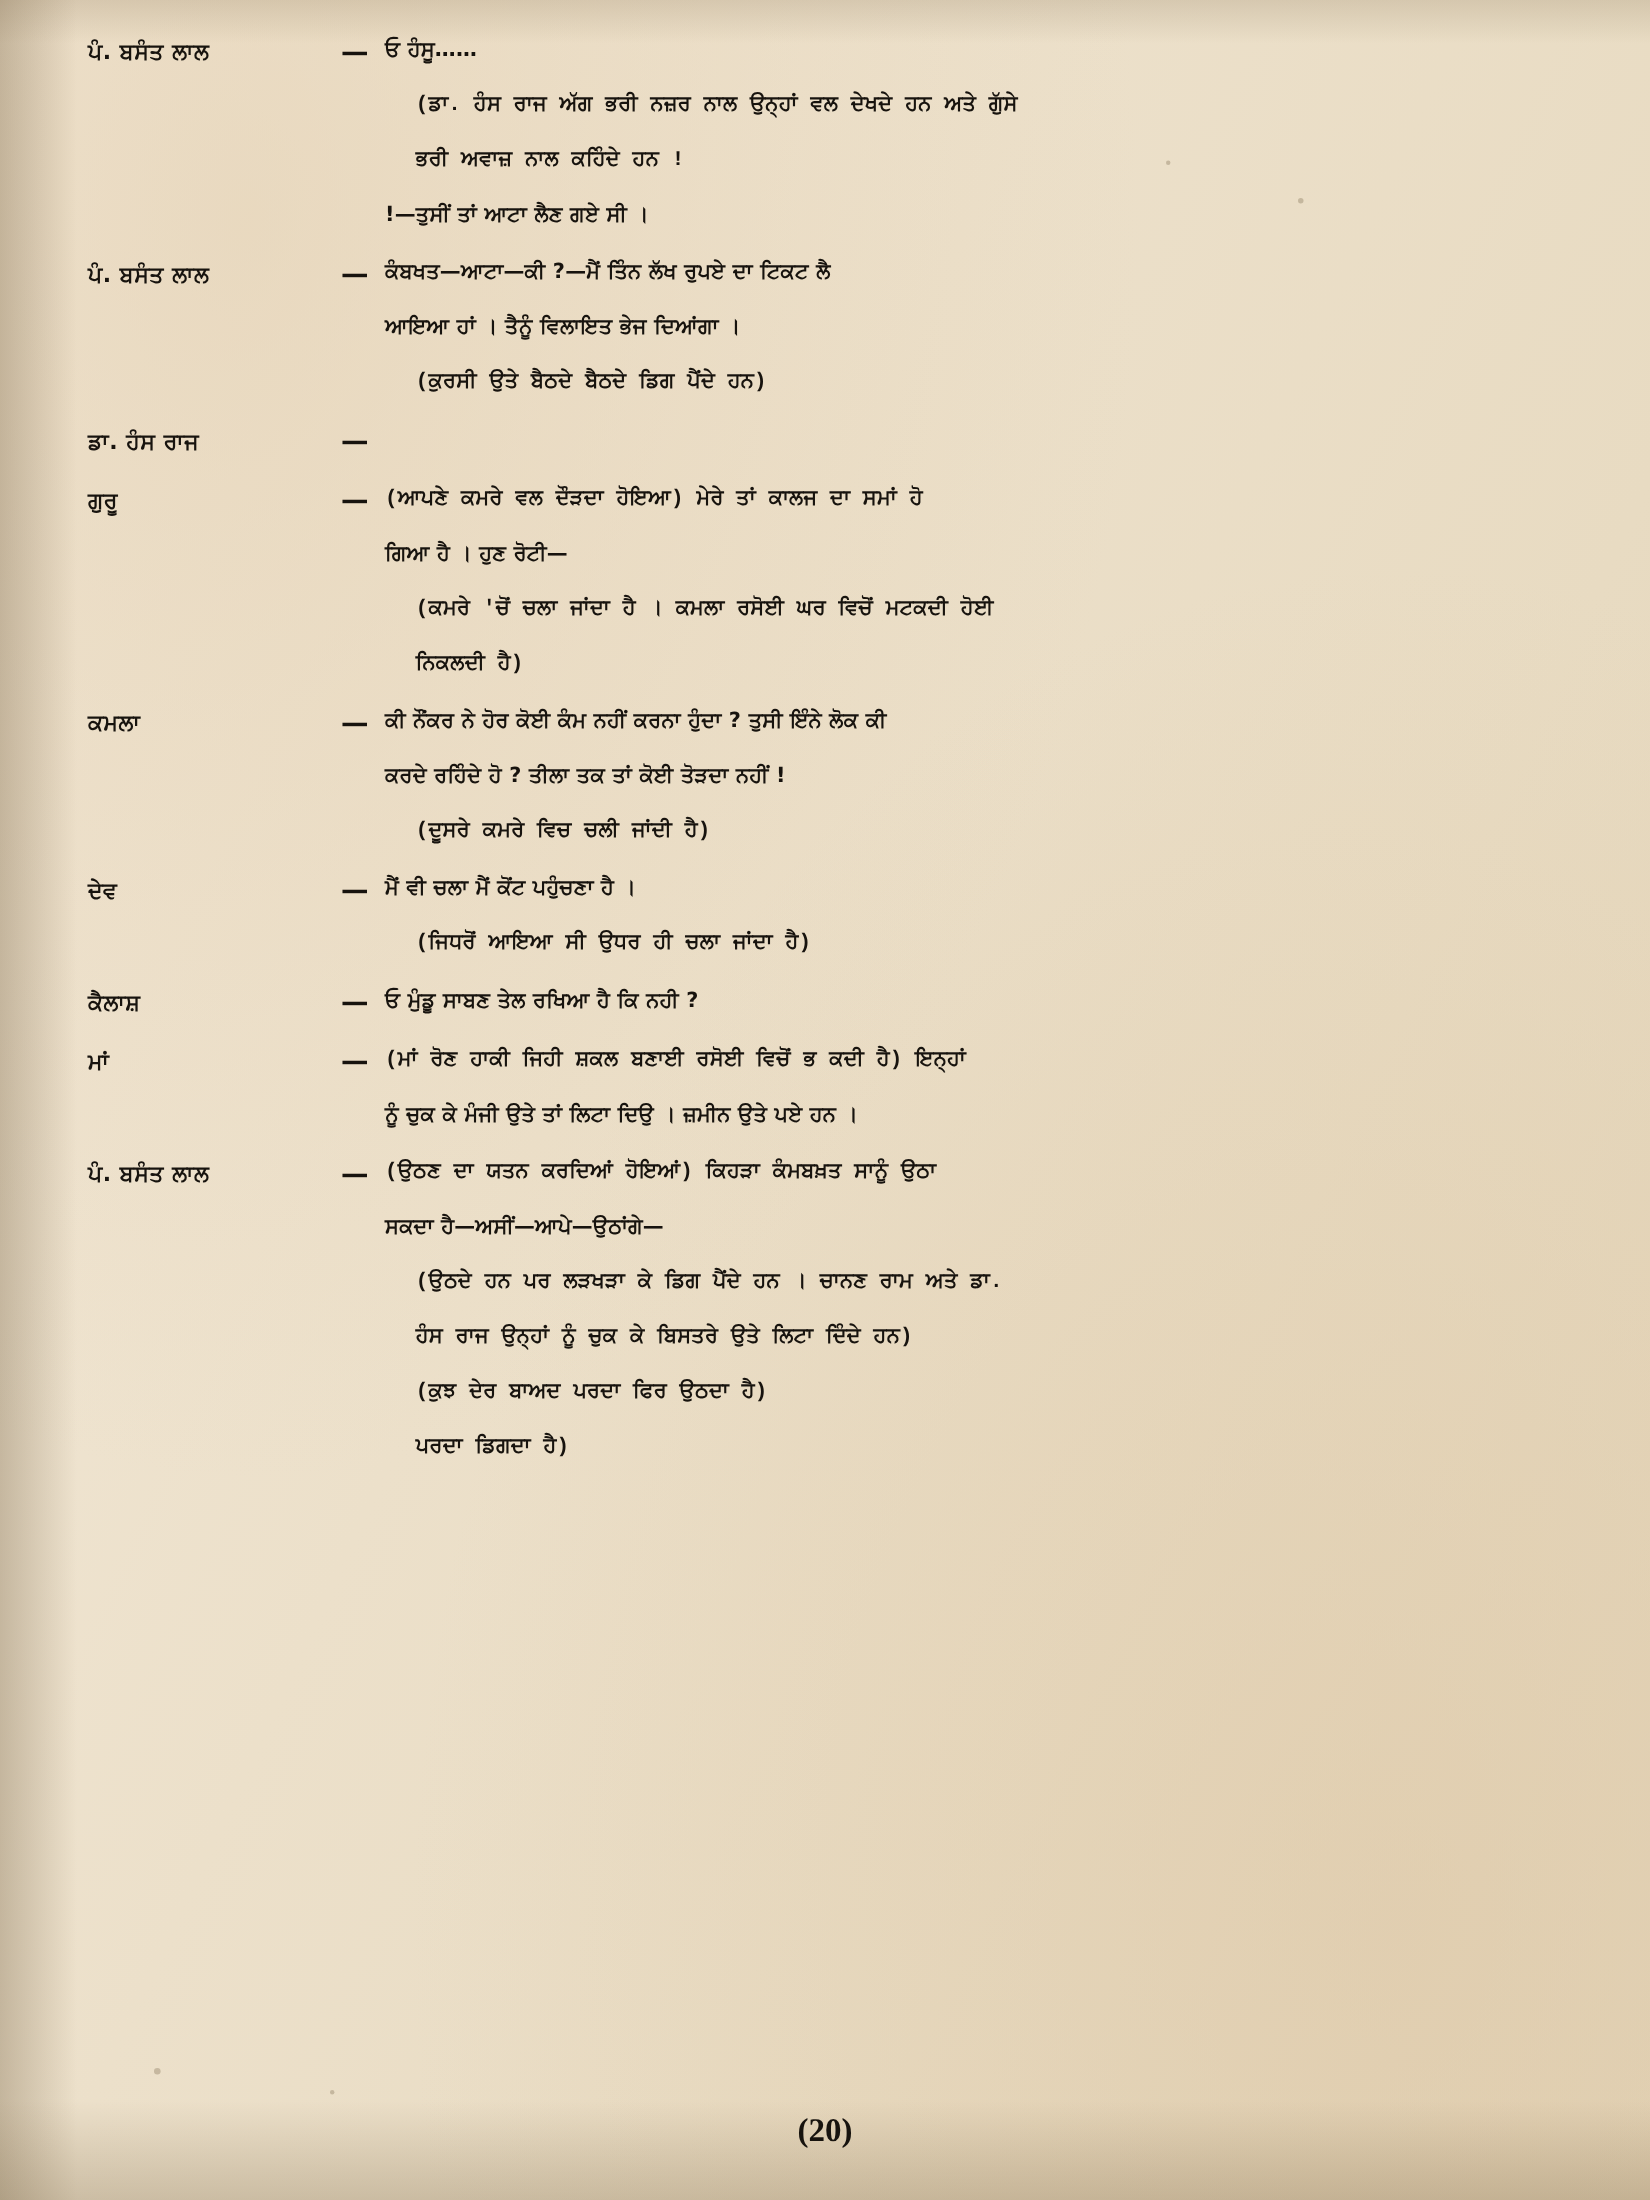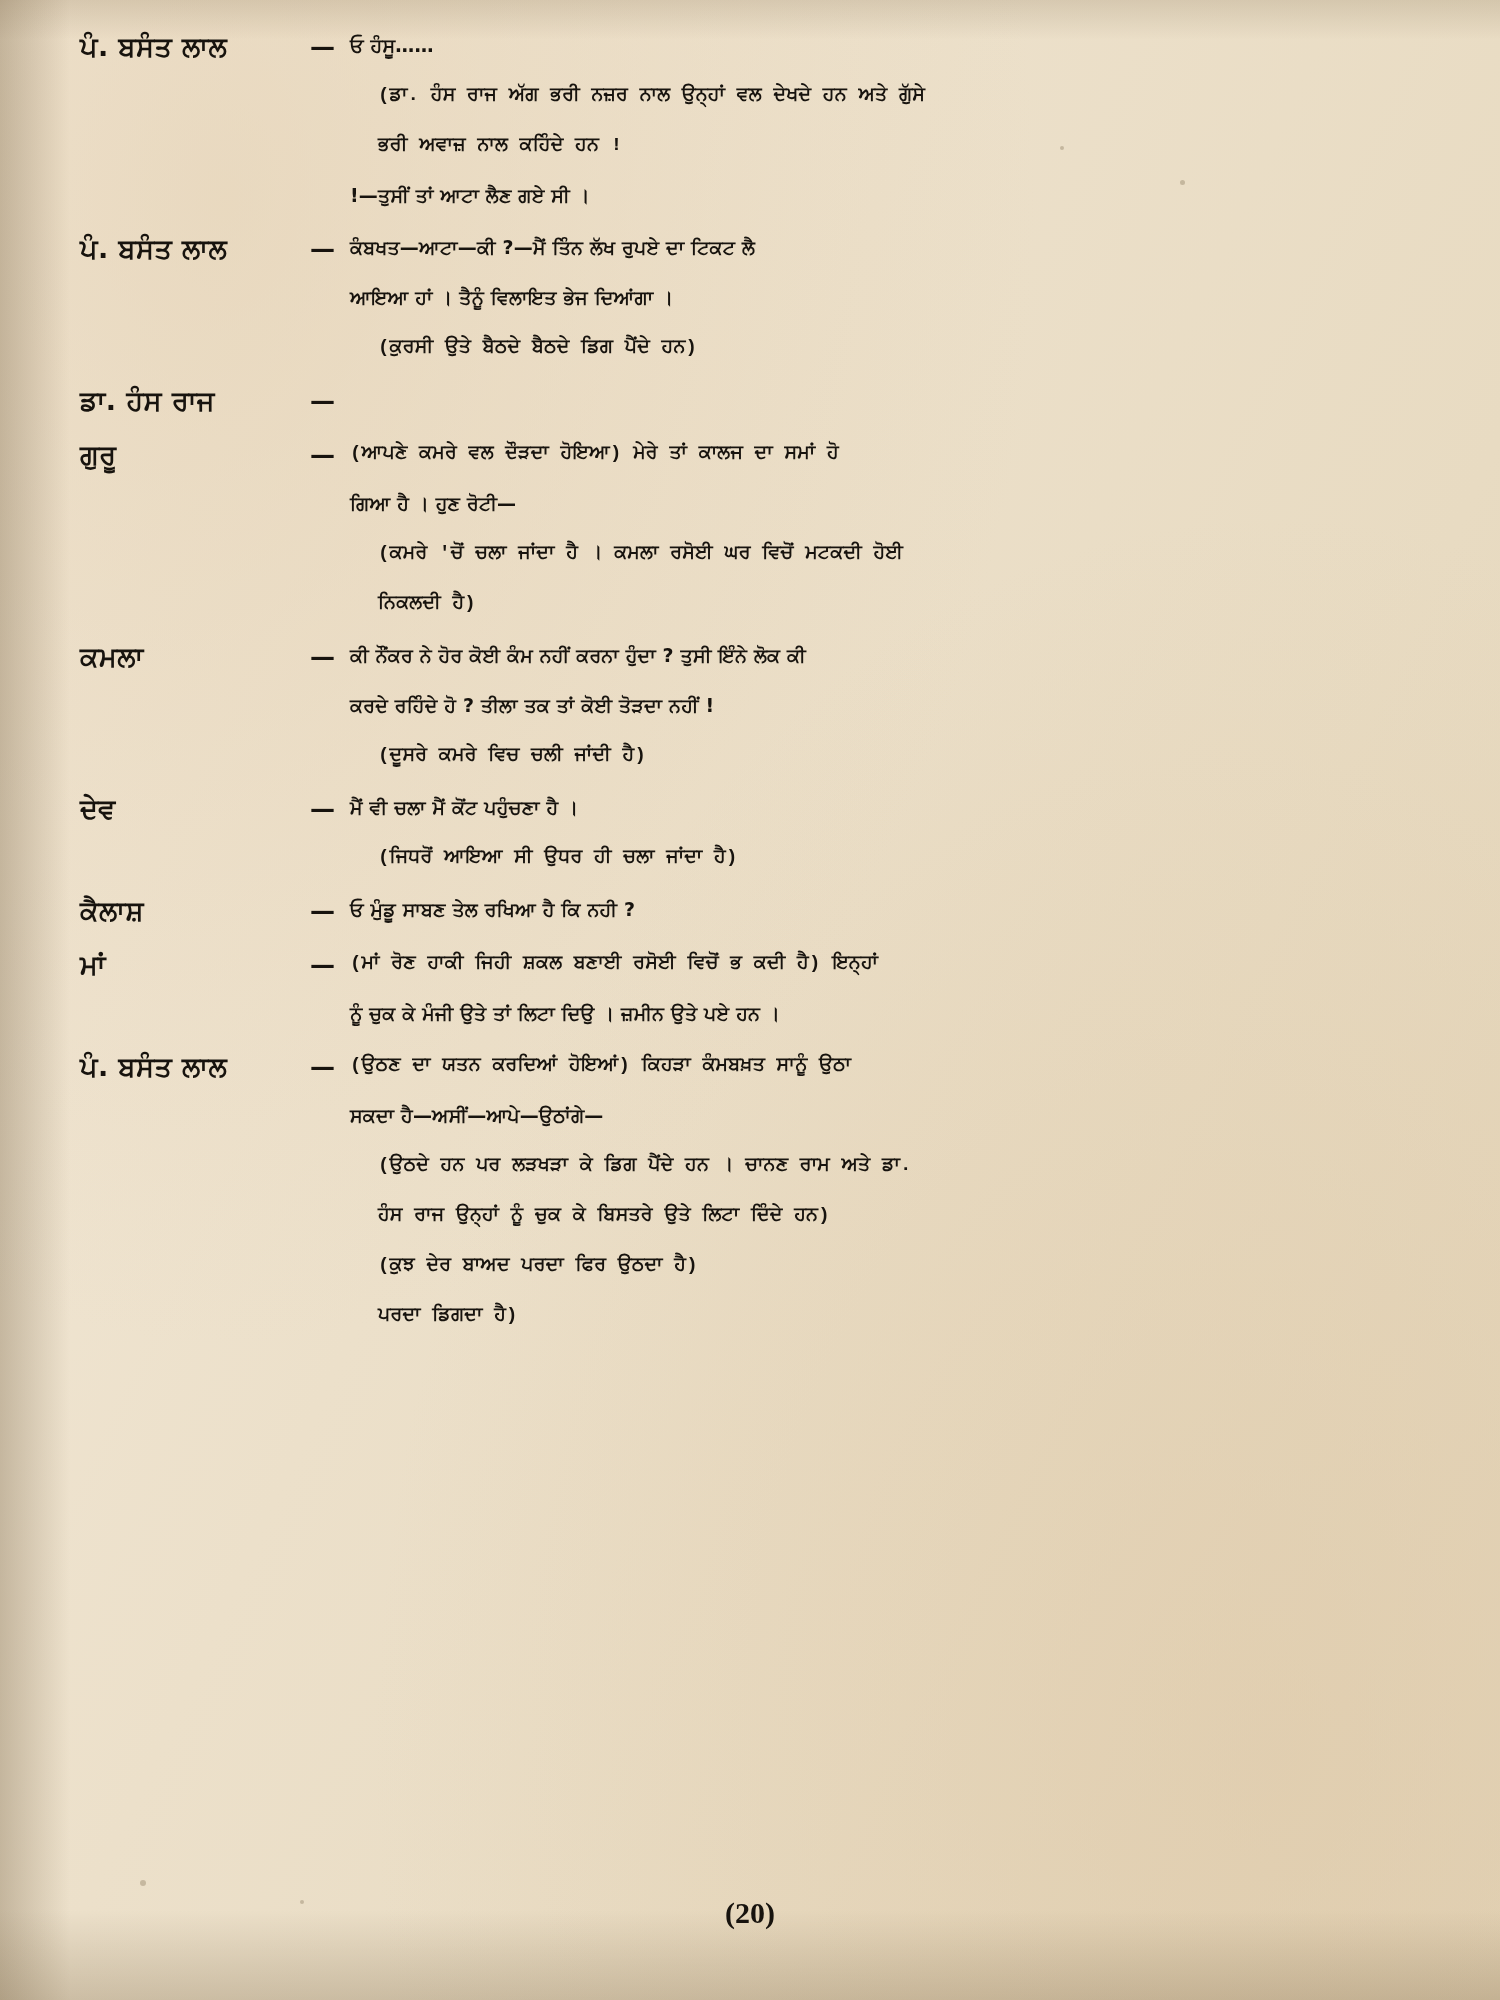--- a/index.html
+++ b/index.html
@@ -62,21 +62,21 @@
   }
 
   .entry {
     display: flex;
     align-items: flex-start;
     margin-bottom: 2px;
   }
   .speaker {
     width: 230px;
     flex: 0 0 230px;
-    font-size: 27px;
+    font-size: 20px;
     font-weight: 700;
     color: #17130e;
     line-height: 50px;
     padding-top: 2px;
     letter-spacing: 0.5px;
   }
   .dash {
     width: 40px;
     flex: 0 0 40px;
     font-size: 25px;
@@ -99,21 +99,21 @@
   .line.stage {
     font-weight: 700;
     font-family: Liberation Mono, monospace;
   }
   .line.indent {
     padding-left: 28px;
   }
 
   .page-number {
     position: absolute;
-    bottom: 70px;
+    bottom: 46px;
     left: 0;
     width: 1500px;
     text-align: center;
     font-size: 30px;
     font-weight: 700;
     color: #17130e;
     z-index: 3;
     font-family: "Liberation Serif", serif;
   }
 </style>

